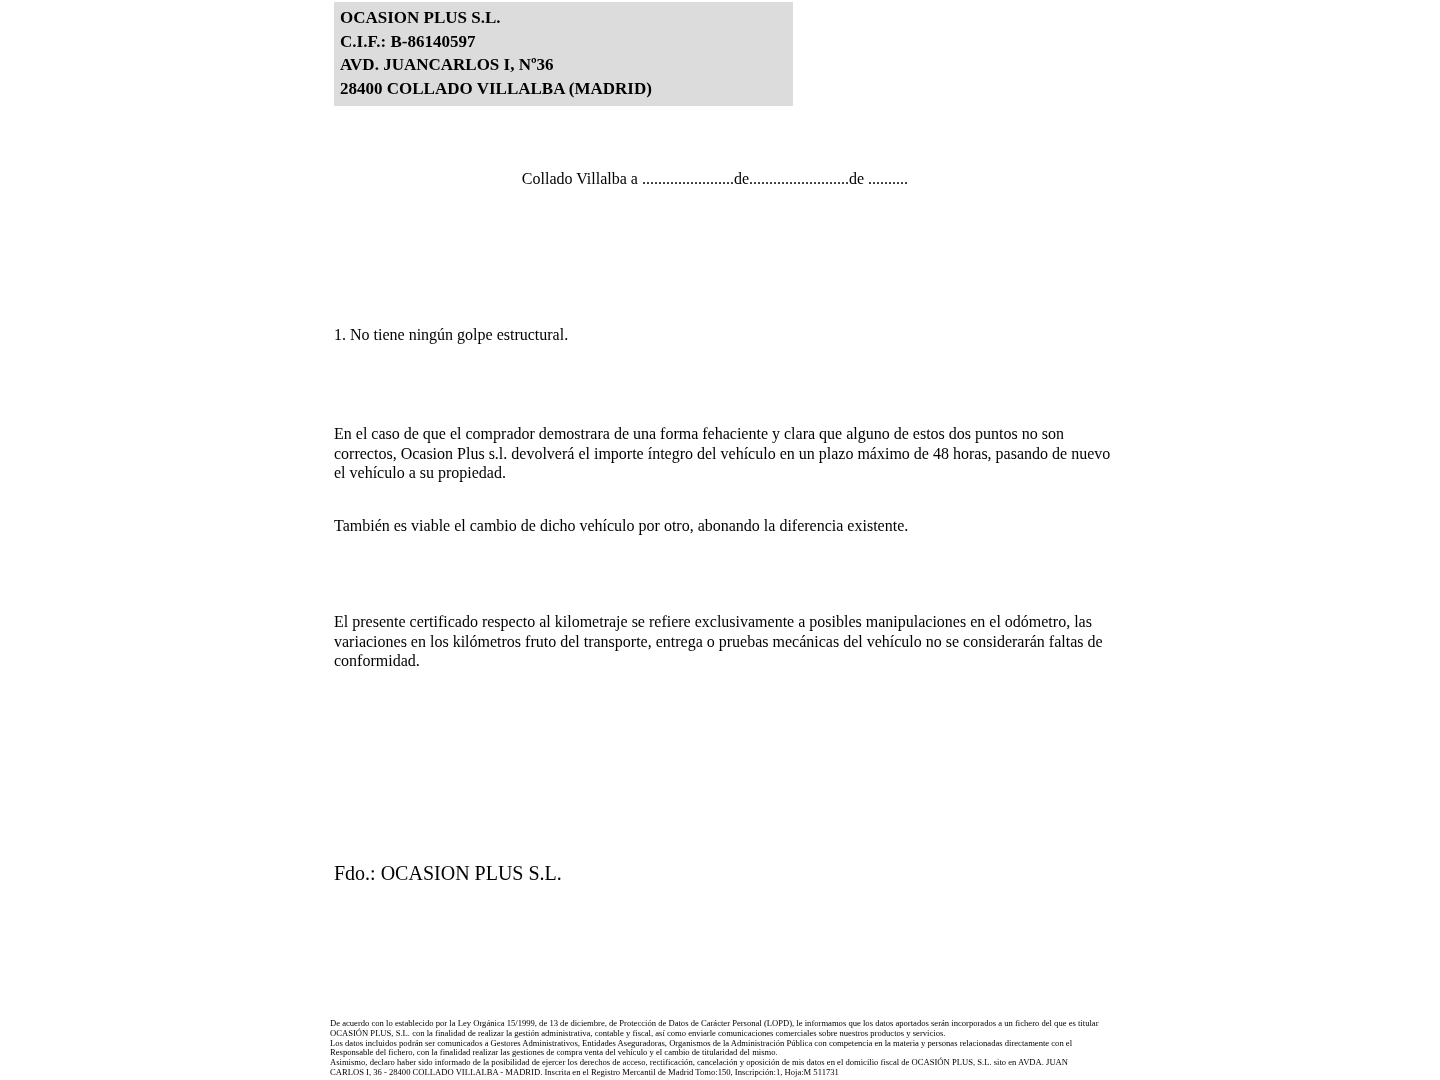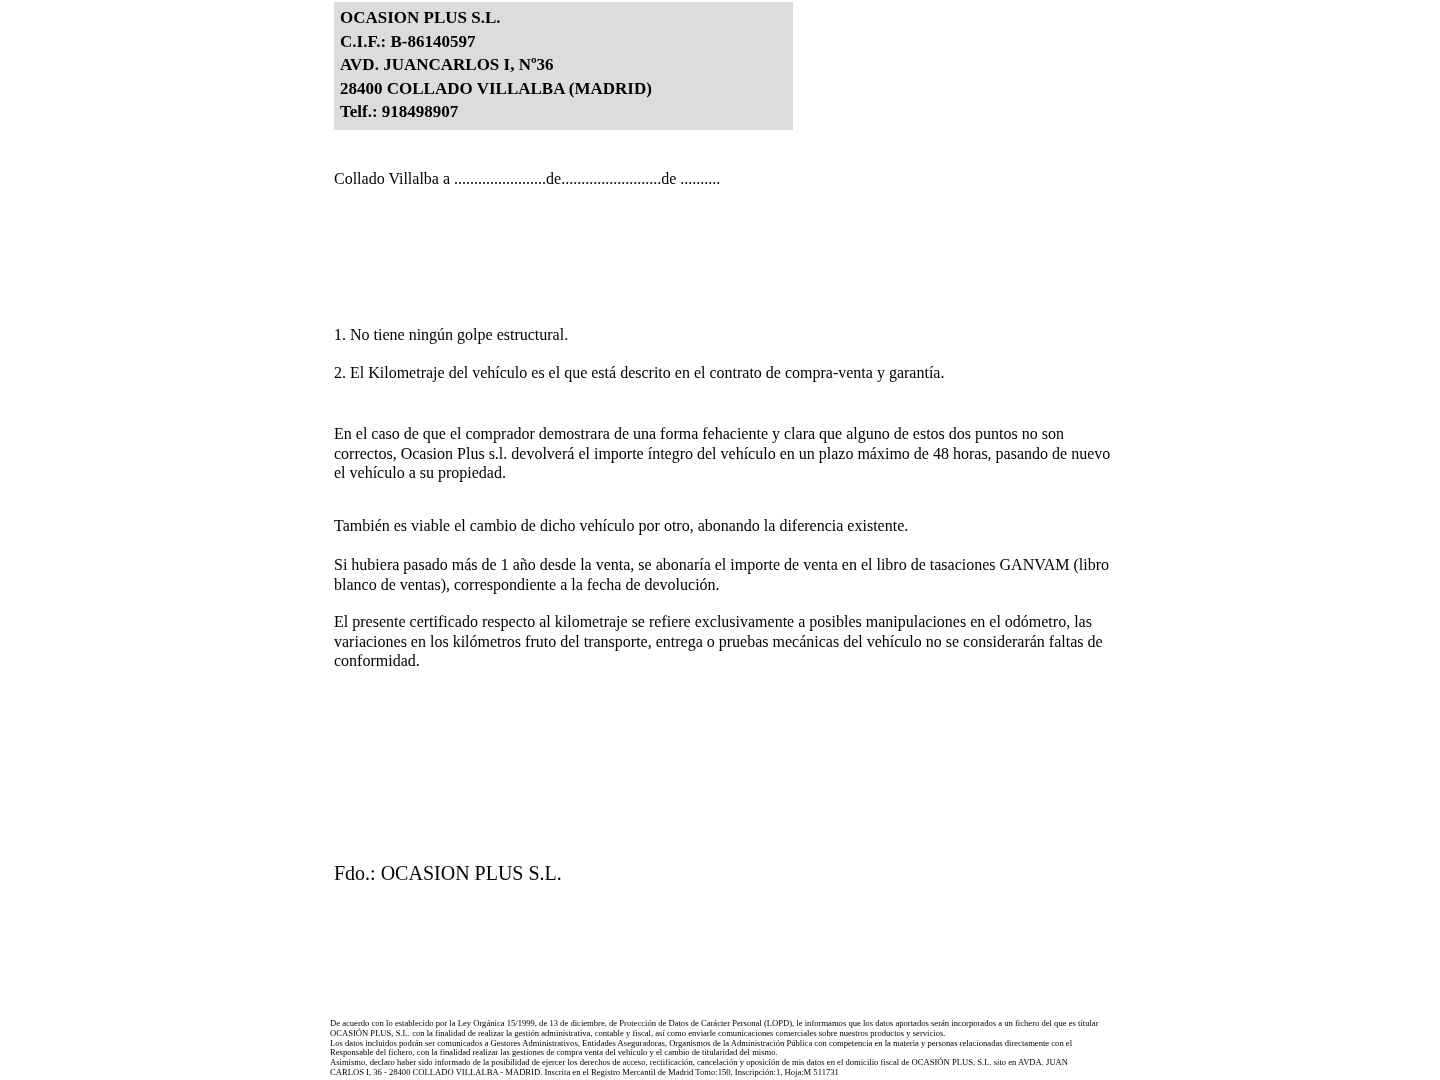--- a/index.html
+++ b/index.html
@@ -29,21 +29,21 @@
     font-weight: bold;
     font-size: 17px;
     line-height: 23.5px;
     white-space: nowrap;
   }
   .date-line {
     position: absolute;
     left: 334px;
     top: 170px;
     width: 762px;
-    text-align: left;
+    text-align: center;
     font-size: 16px;
     white-space: nowrap;
   }
   .certify {
     position: absolute;
     left: 336px;
     top: 214px;
     font-size: 16px;
   }
   .certify .row { line-height: 24px; }
@@ -88,32 +88,29 @@
 </head>
 <body>
 
 <div class="page">
 
   <header class="company-box">
     <div class="line">OCASION PLUS S.L.</div>
     <div class="line">C.I.F.: B-86140597</div>
     <div class="line">AVD. JUANCARLOS I, Nº36</div>
     <div class="line">28400 COLLADO VILLALBA (MADRID)</div>
-    <div class="line">Telf.: 918498907</div>
   </header>
 
   <div class="date-line">Collado Villalba a .......................de.........................de ..........</div>
 
 
   <p class="point point-1">1. No tiene ningún golpe estructural.</p>
-  <p class="point point-2">2. El Kilometraje del vehículo es el que está descrito en el contrato de compra-venta y garantía.</p>
 
   <p class="para para-1">En el caso de que el comprador demostrara de una forma fehaciente y clara que alguno de estos dos puntos no son correctos, Ocasion Plus s.l. devolverá el importe íntegro del vehículo en un plazo máximo de 48 horas, pasando de nuevo el vehículo a su propiedad.</p>
   <p class="para para-2">También es viable el cambio de dicho vehículo por otro, abonando la diferencia existente.</p>
-  <p class="para para-3">Si hubiera pasado más de 1 año desde la venta, se abonaría el importe de venta en el libro de tasaciones GANVAM (libro blanco de ventas), correspondiente a la fecha de devolución.</p>
   <p class="para para-4">El presente certificado respecto al kilometraje se refiere exclusivamente a posibles manipulaciones en el odómetro, las variaciones en los kilómetros fruto del transporte, entrega o pruebas mecánicas del vehículo no se considerarán faltas de conformidad.</p>
 
   <div class="signature">Fdo.: OCASION PLUS S.L.</div>
 
   <footer class="legal">
     <p>De acuerdo con lo establecido por la Ley Orgánica 15/1999, de 13 de diciembre, de Protección de Datos de Carácter Personal (LOPD), le informamos que los datos aportados serán incorporados a un fichero del que es titular OCASIÓN PLUS, S.L. con la finalidad de realizar la gestión administrativa, contable y fiscal, así como enviarle comunicaciones comerciales sobre nuestros productos y servicios.</p>
     <p>Los datos incluidos podrán ser comunicados a Gestores Administrativos, Entidades Aseguradoras, Organismos de la Administración Pública con competencia en la materia y personas relacionadas directamente con el Responsable del fichero, con la finalidad realizar las gestiones de compra venta del vehículo y el cambio de titularidad del mismo.</p>
     <p>Asimismo, declaro haber sido informado de la posibilidad de ejercer los derechos de acceso, rectificación, cancelación y oposición de mis datos en el domicilio fiscal de OCASIÓN PLUS, S.L. sito en AVDA. JUAN CARLOS I, 36 - 28400 COLLADO VILLALBA - MADRID. Inscrita en el Registro Mercantil de Madrid Tomo:150, Inscripción:1, Hoja:M 511731</p>
   </footer>
 

